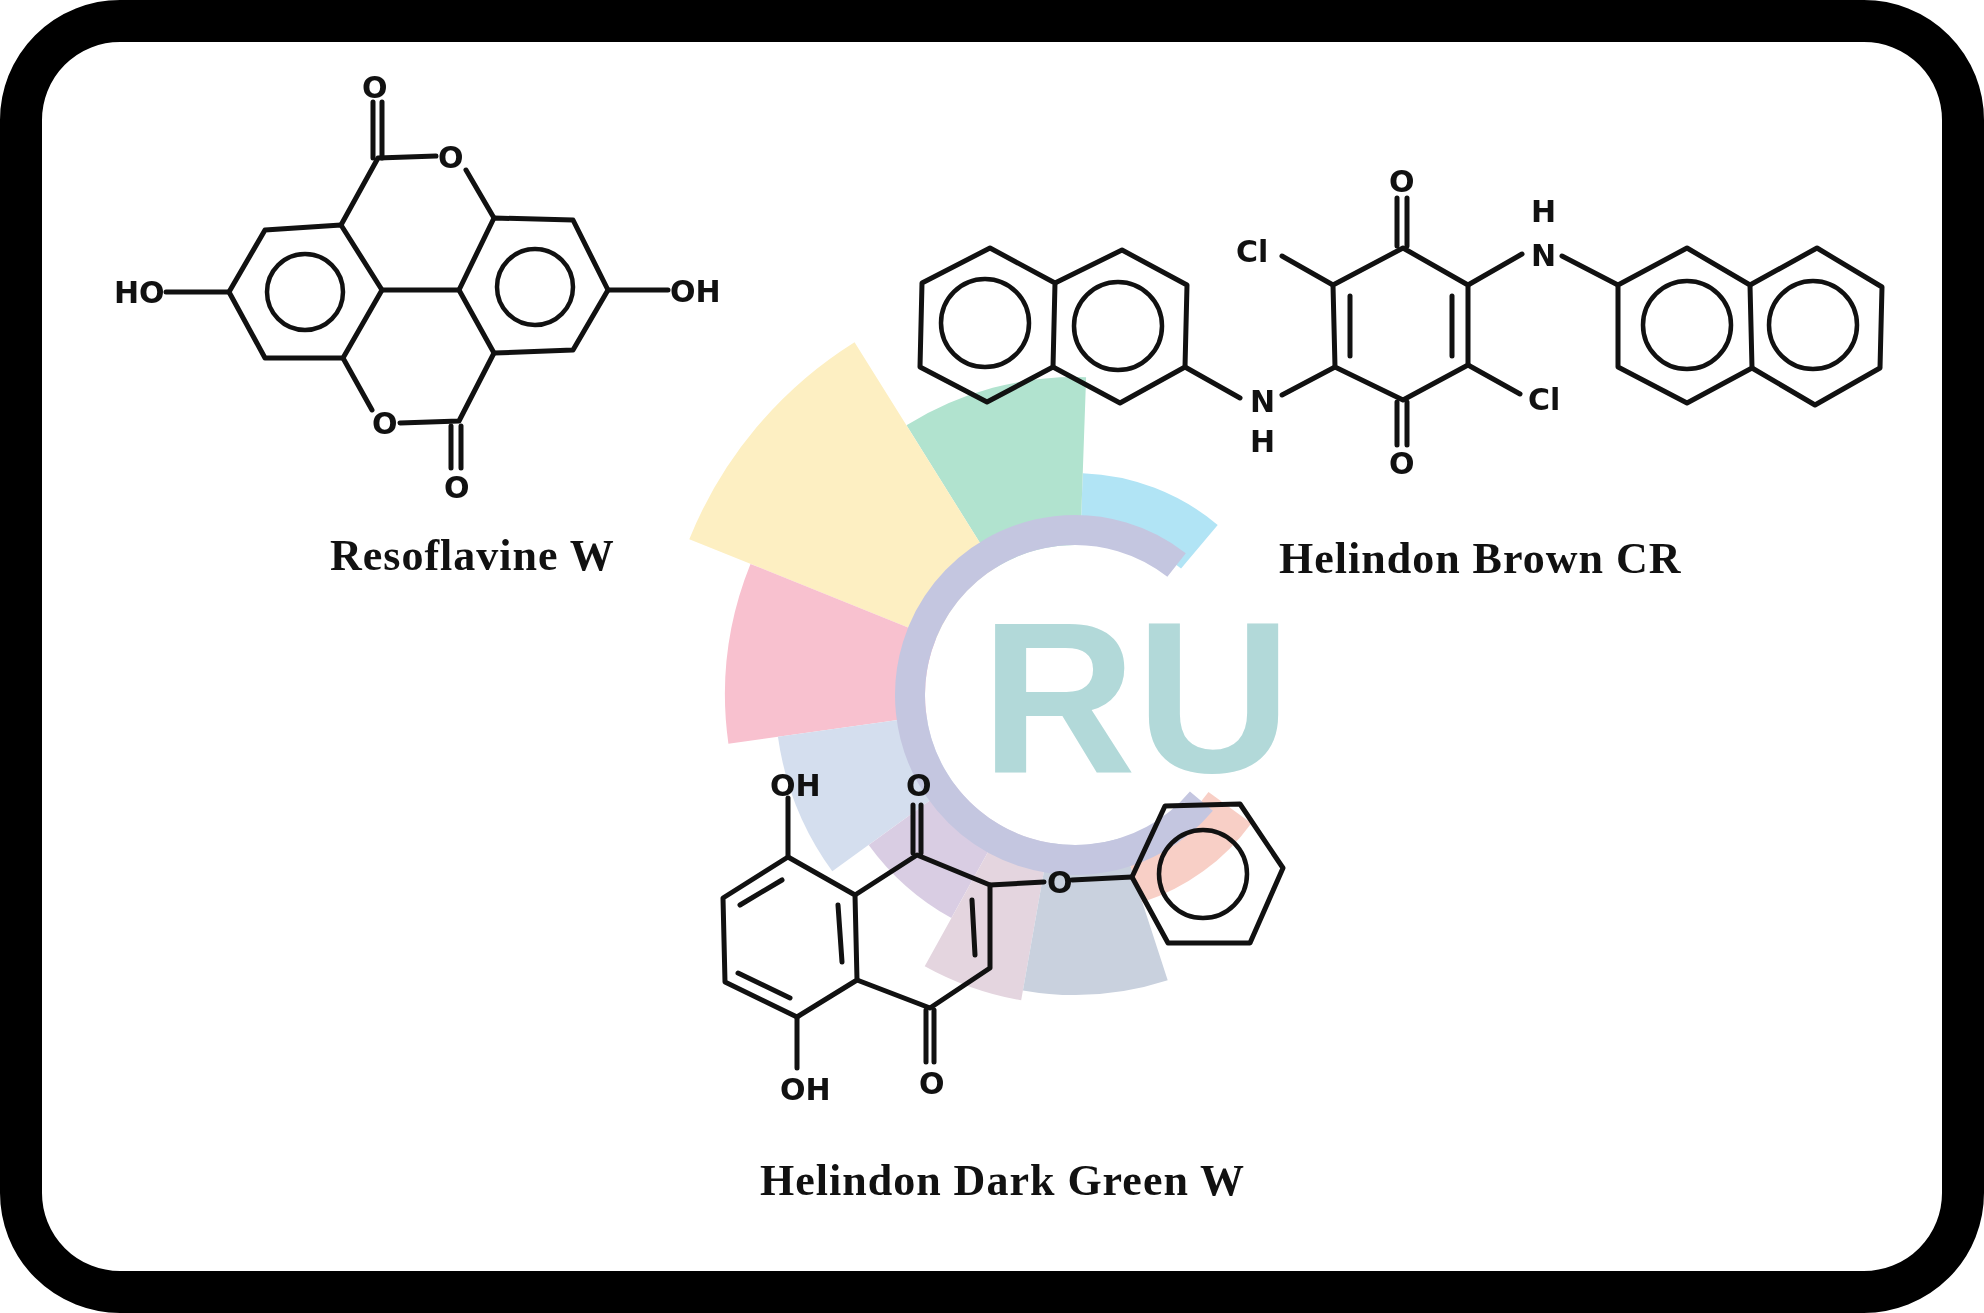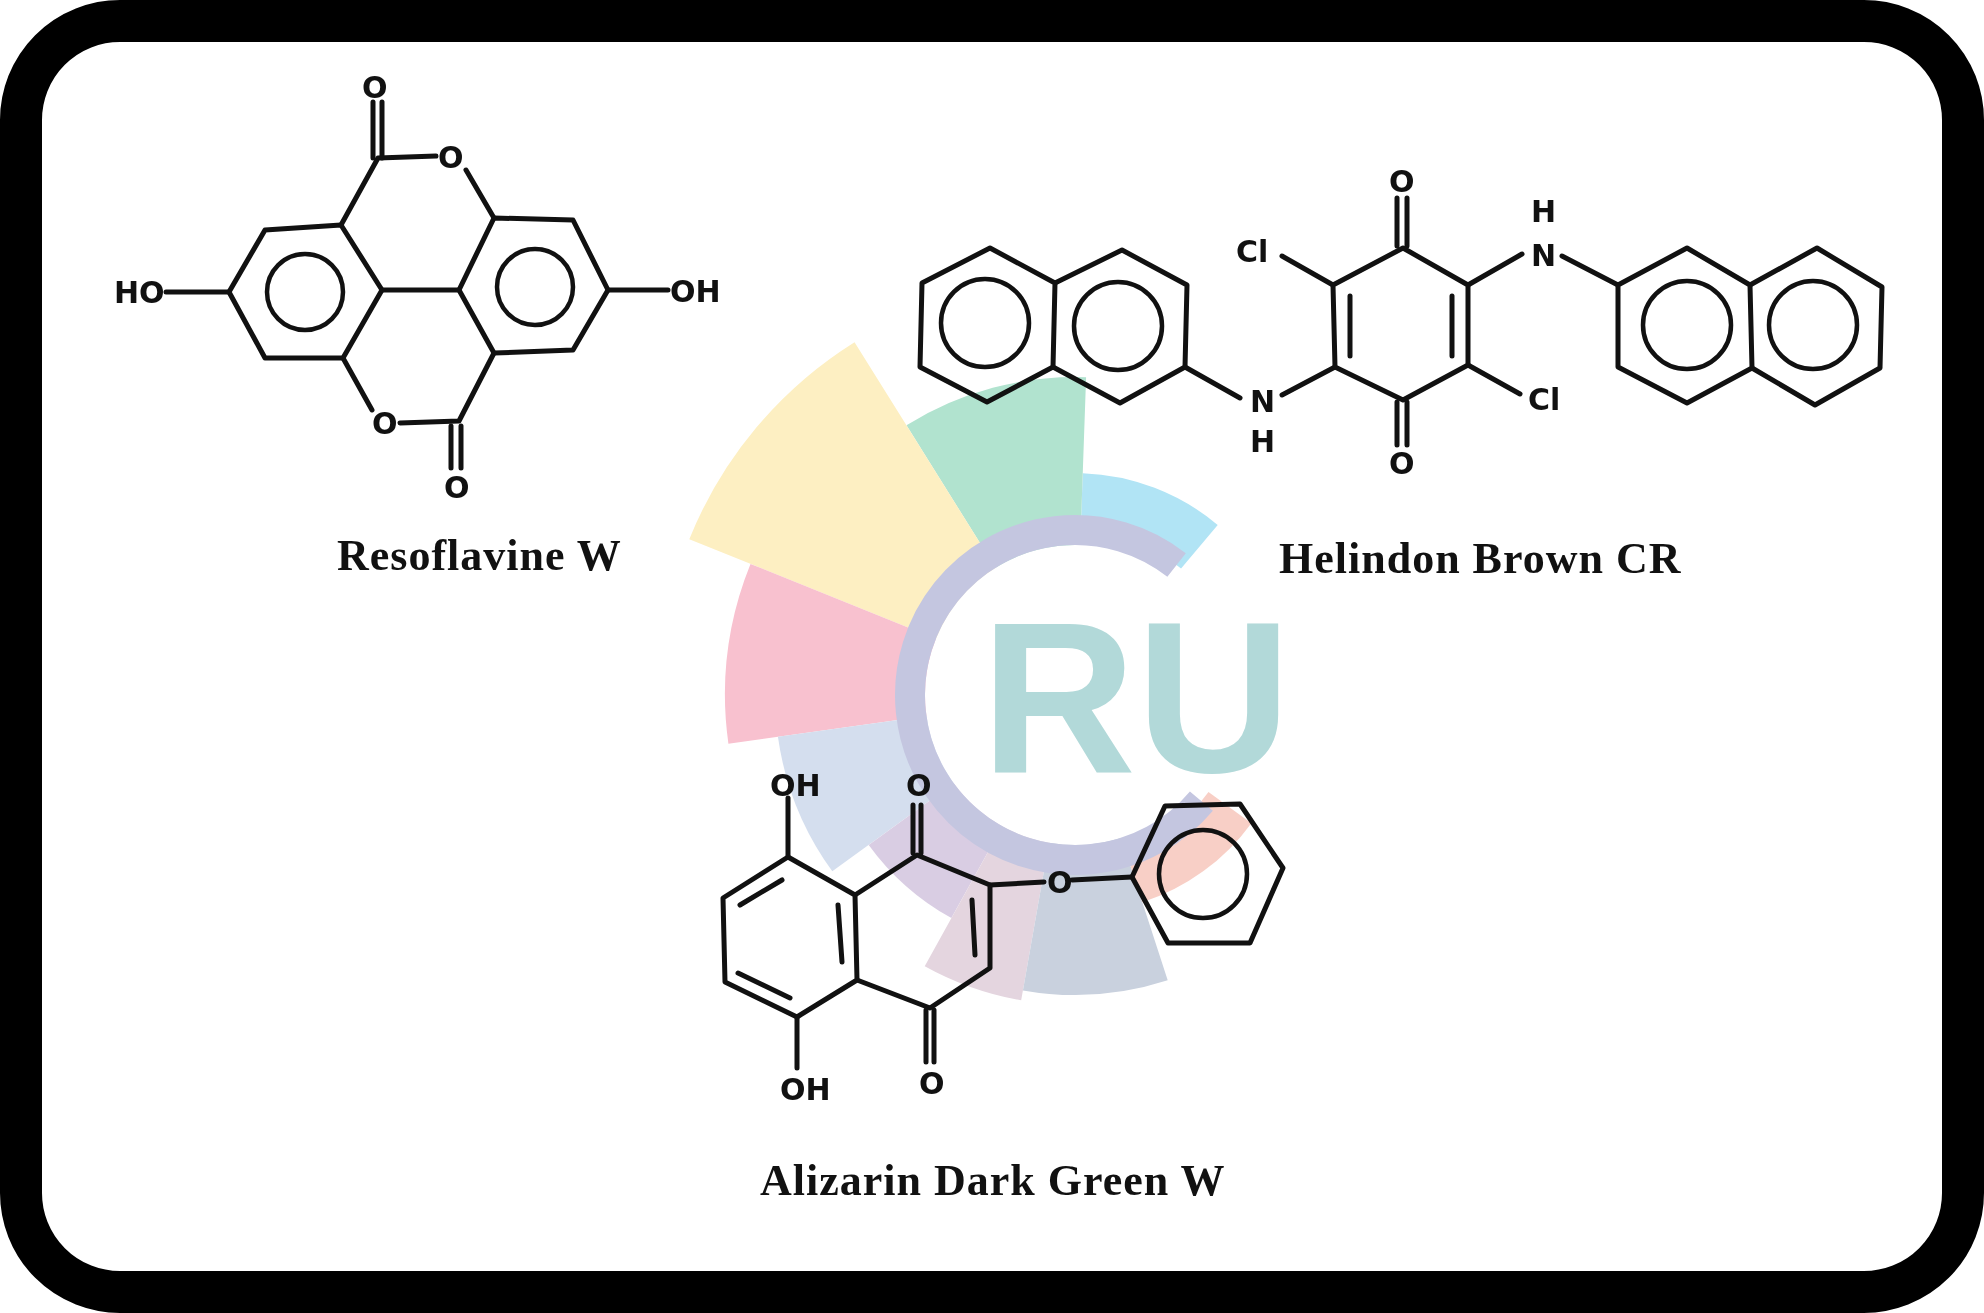--- a/index.html
+++ b/index.html
@@ -109,15 +109,15 @@
     <polygon class="bond" points="1132,877 1165,806 1240,804 1283,868 1250,943 1168,943"></polygon>
     <circle class="ring-circle" cx="1203" cy="874" r="44"></circle>
     <text class="atom" x="770" y="796">OH</text>
     <text class="atom" x="780" y="1100">OH</text>
     <text class="atom" x="906" y="796">O</text>
     <text class="atom" x="919" y="1094">O</text>
     <text class="atom" x="1047" y="893">O</text>
   </g>
 </svg>
 
-<div class="caption" style="left:337px; top:530px;">Resoflavine W</div>
+<div class="caption" style="left:330px; top:530px;">Resoflavine W</div>
 <div class="caption" style="left:1242px; top:533px;margin-left:37px;">Helindon Brown CR</div>
-<div class="caption" style="left:760px; top:1155px;">Alizarin Dark Green W</div>
+<div class="caption" style="left:760px; top:1155px;">Helindon Dark Green W</div>
 
 </body></html>

